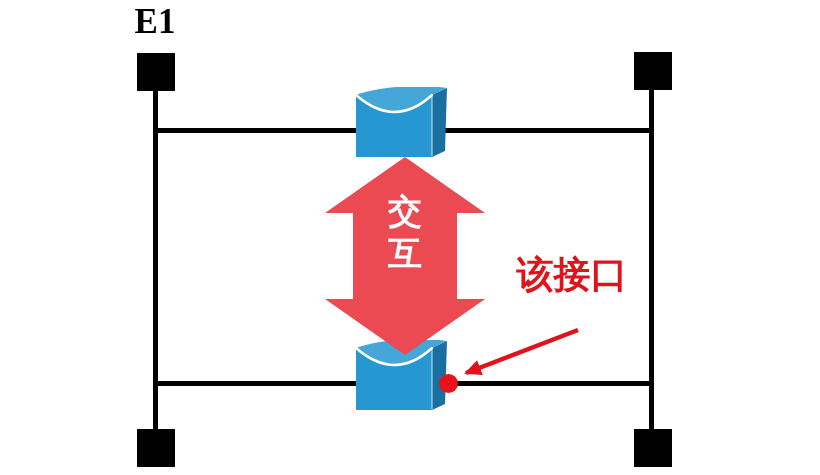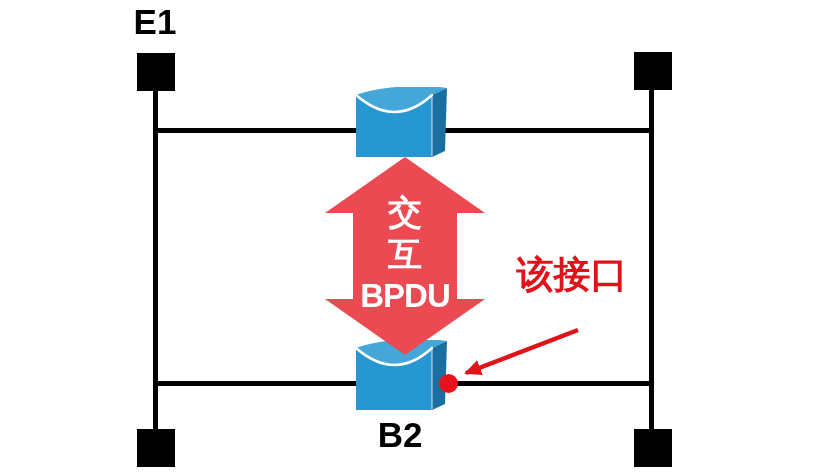--- a/index.html
+++ b/index.html
@@ -1,18 +1,18 @@
 <!DOCTYPE html>
 <html><head>
 <meta charset="utf-8">
 <style>
   html,body{margin:0;padding:0;background:#ffffff;}
   .stage{
     position:relative;width:812px;height:475px;background:#ffffff;overflow:hidden;
-    font-family:Liberation Sans, sans-serif;
+    font-family:Liberation Serif, serif;
   }
   .node-label{
     position:absolute;width:80px;text-align:center;
     font-size:35px;font-weight:bold;color:#000;line-height:36px;white-space:nowrap;
   }
   .sq{position:absolute;width:38px;height:38px;background:#000;}
   .link{position:absolute;background:#000;}
   .link.v{width:5px;height:344px;top:88px;}
   .link.h{height:5px;width:498px;left:155px;}
   .switch-svg{position:absolute;width:100px;height:72px;}
@@ -61,29 +61,27 @@
 
   <div class="node-label" style="left:115px;top:4px;">E1</div>
 
   <svg class="switch-svg" style="left:354px;top:87px;" viewBox="0 0 100 72">
       <use href="#switch-shape"></use>
     </svg>
   <svg class="switch-svg" style="left:354px;top:340px;" viewBox="0 0 100 72">
       <use href="#switch-shape"></use>
     </svg>
 
-  <div class="node-label" style="left:360px;top:417px;">B2</div>
 
   <svg class="bpdu-arrow-svg" viewBox="0 0 160 198">
     <polygon points="80,0 160,56 132,56 132,142 160,142 80,198 0,142 28,142 28,56 0,56" fill="#ec4a52"></polygon>
   </svg>
   <div class="bpdu-text">
     <div>交</div>
     <div>互</div>
-    <div class="latin">BPDU</div>
   </div>
 
   <div class="port-dot"></div>
 
   <svg class="ann-arrow-svg" viewBox="0 0 140 62">
     <defs>
       <marker id="annhead" markerUnits="userSpaceOnUse" markerWidth="20" markerHeight="18" refX="15" refY="8" orient="auto">
         <path d="M0,0 L17,8 L0,16 Z" fill="#e0121a"></path>
       </marker>
     </defs>

